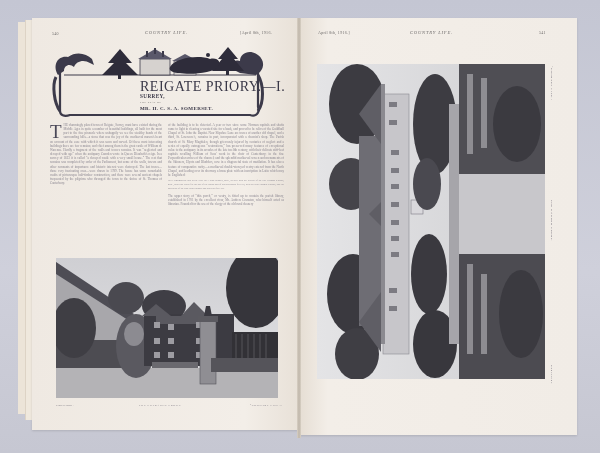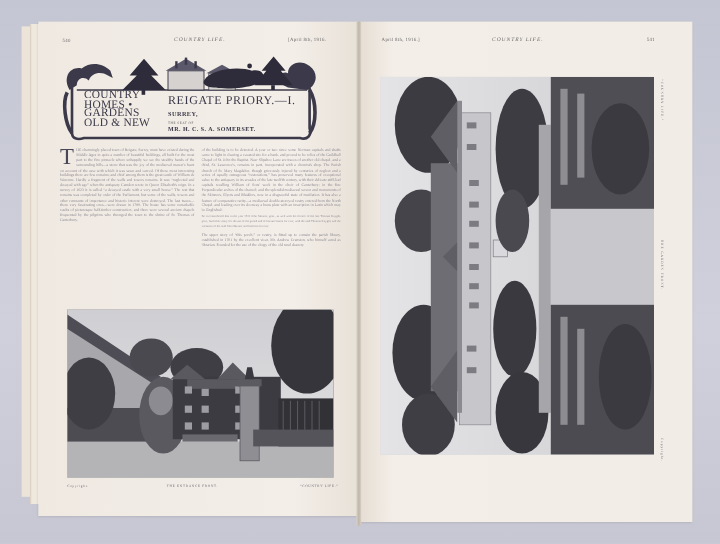--- a/index.html
+++ b/index.html
@@ -12,21 +12,21 @@
   .page-left{left:32px;top:18px;width:266px;height:412px;background:linear-gradient(90deg,#efe9e2,#f3eee8 80%,#e8e1d8);}
   .page-right{left:300px;top:18px;width:277px;height:417px;background:linear-gradient(90deg,#e6ded4,#f3eee8 10%,#f1ece6);}
   .gutter{position:absolute;left:297px;top:18px;width:4px;height:420px;background:linear-gradient(90deg,#d8d0c4,#bfb6aa,#d8d0c4);}
   .runhead{position:absolute;font-size:4px;color:#6d6a6a;letter-spacing:.3px;white-space:nowrap;}
   .runhead.mid{font-style:italic;font-size:4.6px;letter-spacing:.8px;}
   
   .banner{position:absolute;left:50px;top:45px;width:215px;height:73px;}
   .banner svg{position:absolute;left:0;top:0;}
   .coh{position:absolute;left:20px;top:32px;font-family:"Liberation Serif",serif;font-size:9.5px;line-height:7.5px;color:#3a3848;letter-spacing:.2px;}
   .coh div{white-space:nowrap;}
-  .title-main{position:absolute;left:90px;top:34px;font-size:10px;color:#3a3848;letter-spacing:.5px;white-space:nowrap;}
+  .title-main{position:absolute;left:90px;top:34px;font-size:14px;color:#3a3848;letter-spacing:.5px;white-space:nowrap;}
   .title-sub{position:absolute;left:90px;top:48px;font-size:5.2px;color:#3a3848;font-weight:bold;letter-spacing:.4px;}
   .title-seat{position:absolute;left:90px;top:56px;font-size:2.8px;color:#555;letter-spacing:.4px;}
   .title-owner{position:absolute;left:90px;top:61px;font-size:5px;color:#3a3848;font-weight:bold;letter-spacing:.4px;white-space:nowrap;}
   
   .col{position:absolute;font-size:3.2px;line-height:4.15px;color:#8a8690;text-align:justify;overflow:hidden;}
   .col1{left:50px;top:123px;width:112px;height:132px;}
   .col2{left:168px;top:123px;width:116px;height:132px;}
   .dropcap{float:left;font-size:19px;line-height:15px;color:#4a4858;margin:1px 2px 0 0;}
   .small{font-size:2.5px;}
   
@@ -69,26 +69,20 @@
     <polygon points="88,14 105,4 122,14" fill="#5a586a"></polygon>
     <rect x="96" y="6" width="2" height="6" fill="#3c3a4a"></rect>
     <rect x="104" y="3" width="2" height="6" fill="#3c3a4a"></rect>
     <rect x="112" y="6" width="2" height="6" fill="#3c3a4a"></rect>
     <rect x="124" y="16" width="22" height="14" fill="#d6d2cf" stroke="#3c3a4a" stroke-width=".6"></rect>
     <polygon points="122,16 135,9 148,16" fill="#5a586a"></polygon>
 
     <path d="M120,22 C126,12 150,10 160,14 C168,12 172,18 168,22 C164,28 140,30 130,28 C124,28 118,26 120,22 Z" fill="#2e2c3a"></path>
     <circle cx="158" cy="10" r="2" fill="#2e2c3a"></circle>
   </svg>
-  <div class="coh">
-    <div>COUNTRY</div>
-    <div>HOMES •</div>
-    <div>GARDENS</div>
-    <div>OLD &amp; NEW</div>
-  </div>
   <div class="title-main">REIGATE PRIORY.—I.</div>
   <div class="title-sub">SURREY,</div>
   <div class="title-seat">THE SEAT OF</div>
   <div class="title-owner">MR. H. C. S. A. SOMERSET.</div>
 </div>
 
 <div class="col col1">
   <span class="dropcap">T</span>
   <span>HE charmingly placed town of Reigate, Surrey, must have existed during the Middle Ages in quite a number of beautiful buildings, all built for the most part to the fine pinnacle where unhappily we see the stealthy hands of the surrounding hills—a stone that was the joy of the mediaeval mason's heart on account of the ease with which it was sawn and carved. Of these most interesting buildings there are few remains; and chief among them is the great castle of William de Warenne. Hardly a fragment of the walls and towers remains. It was “neglected and decayed with age” when the antiquary Camden wrote in Queen Elizabeth's reign. In a survey of 1623 it is called “a decayed castle with a very small house.” The rest that remains was completed by order of the Parliament, but some of the walls, towers and other remnants of importance and historic interest were destroyed. The last traces—those very fascinating ones—were drawn in 1789. The house has some remarkable vaults of picturesque half-timber construction, and there were several ancient chapels frequented by the pilgrims who thronged the town to the shrine of St. Thomas of Canterbury.</span>
 </div>

